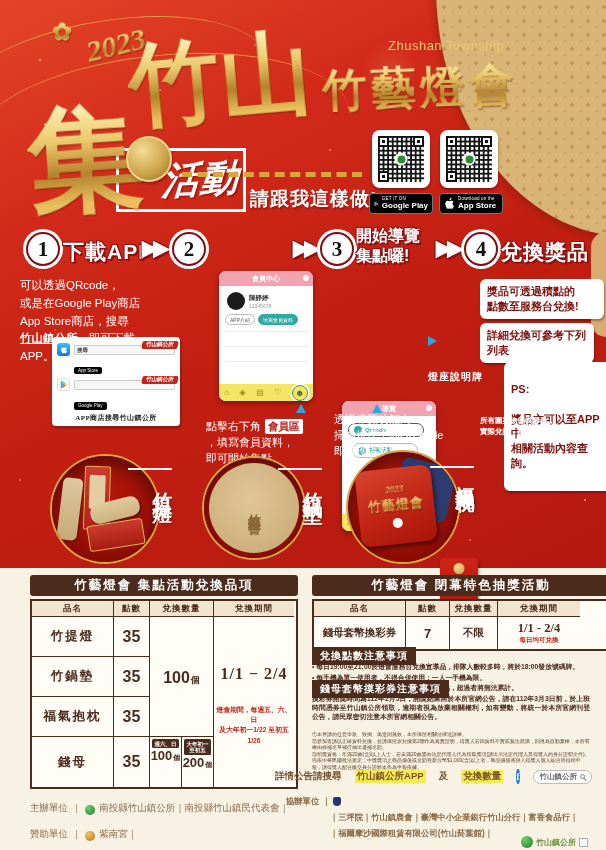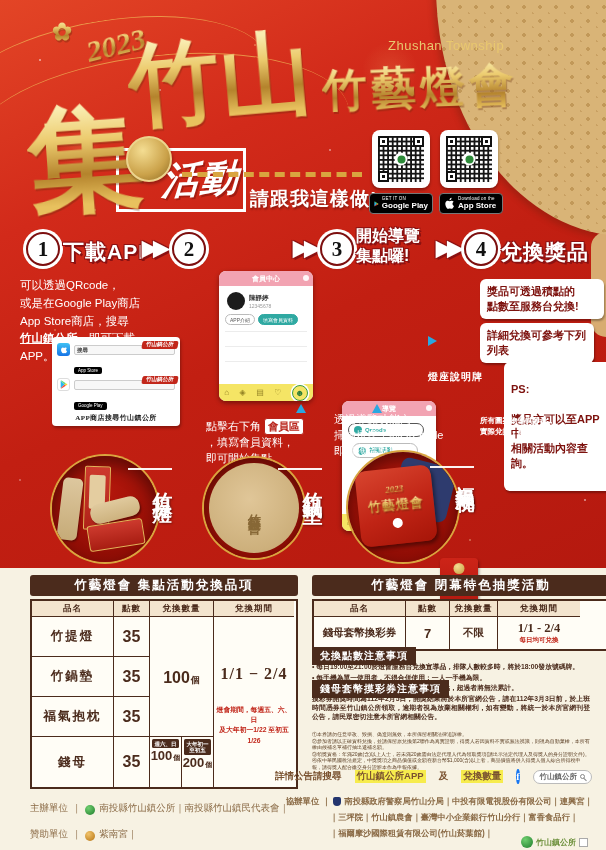--- a/index.html
+++ b/index.html
@@ -449,21 +449,20 @@
     <span>贊助單位</span>
     <span>｜</span>
     <span class="dot" style="background:radial-gradient(circle at 35% 30%,#f2c36a,#b57414)"></span>
     <span>紫南宮｜</span>
   </div>
   <div class="abs" style="left:286px;top:794px;width:310px">
     <div class="coline" style="display:flex;align-items:center;gap:3px">
       <span>協辦單位</span>
       <span>｜</span>
       <span class="shield"></span>
-      <span>南投縣政府警察局竹山分局｜中投有限電視股份有限公司｜連興宮｜</span>
     </div>
     <div class="coline" style="padding-left:44px">｜三坪院｜竹山鎮農會｜臺灣中小企業銀行竹山分行｜富香食品行｜</div>
     <div class="coline" style="padding-left:44px">｜福爾摩沙國際租賃有限公司(竹山菸葉館)｜</div>
   </div>
   <div class="abs logoline" style="right:18px;top:836px">
     <span class="dot" style="width:12px;height:12px;background:radial-gradient(circle at 35% 30%,#6fcf6f,#1f7c2c)"></span>
     <span>竹山鎮公所</span>
     <span class="sqico"></span>
   </div>
 

